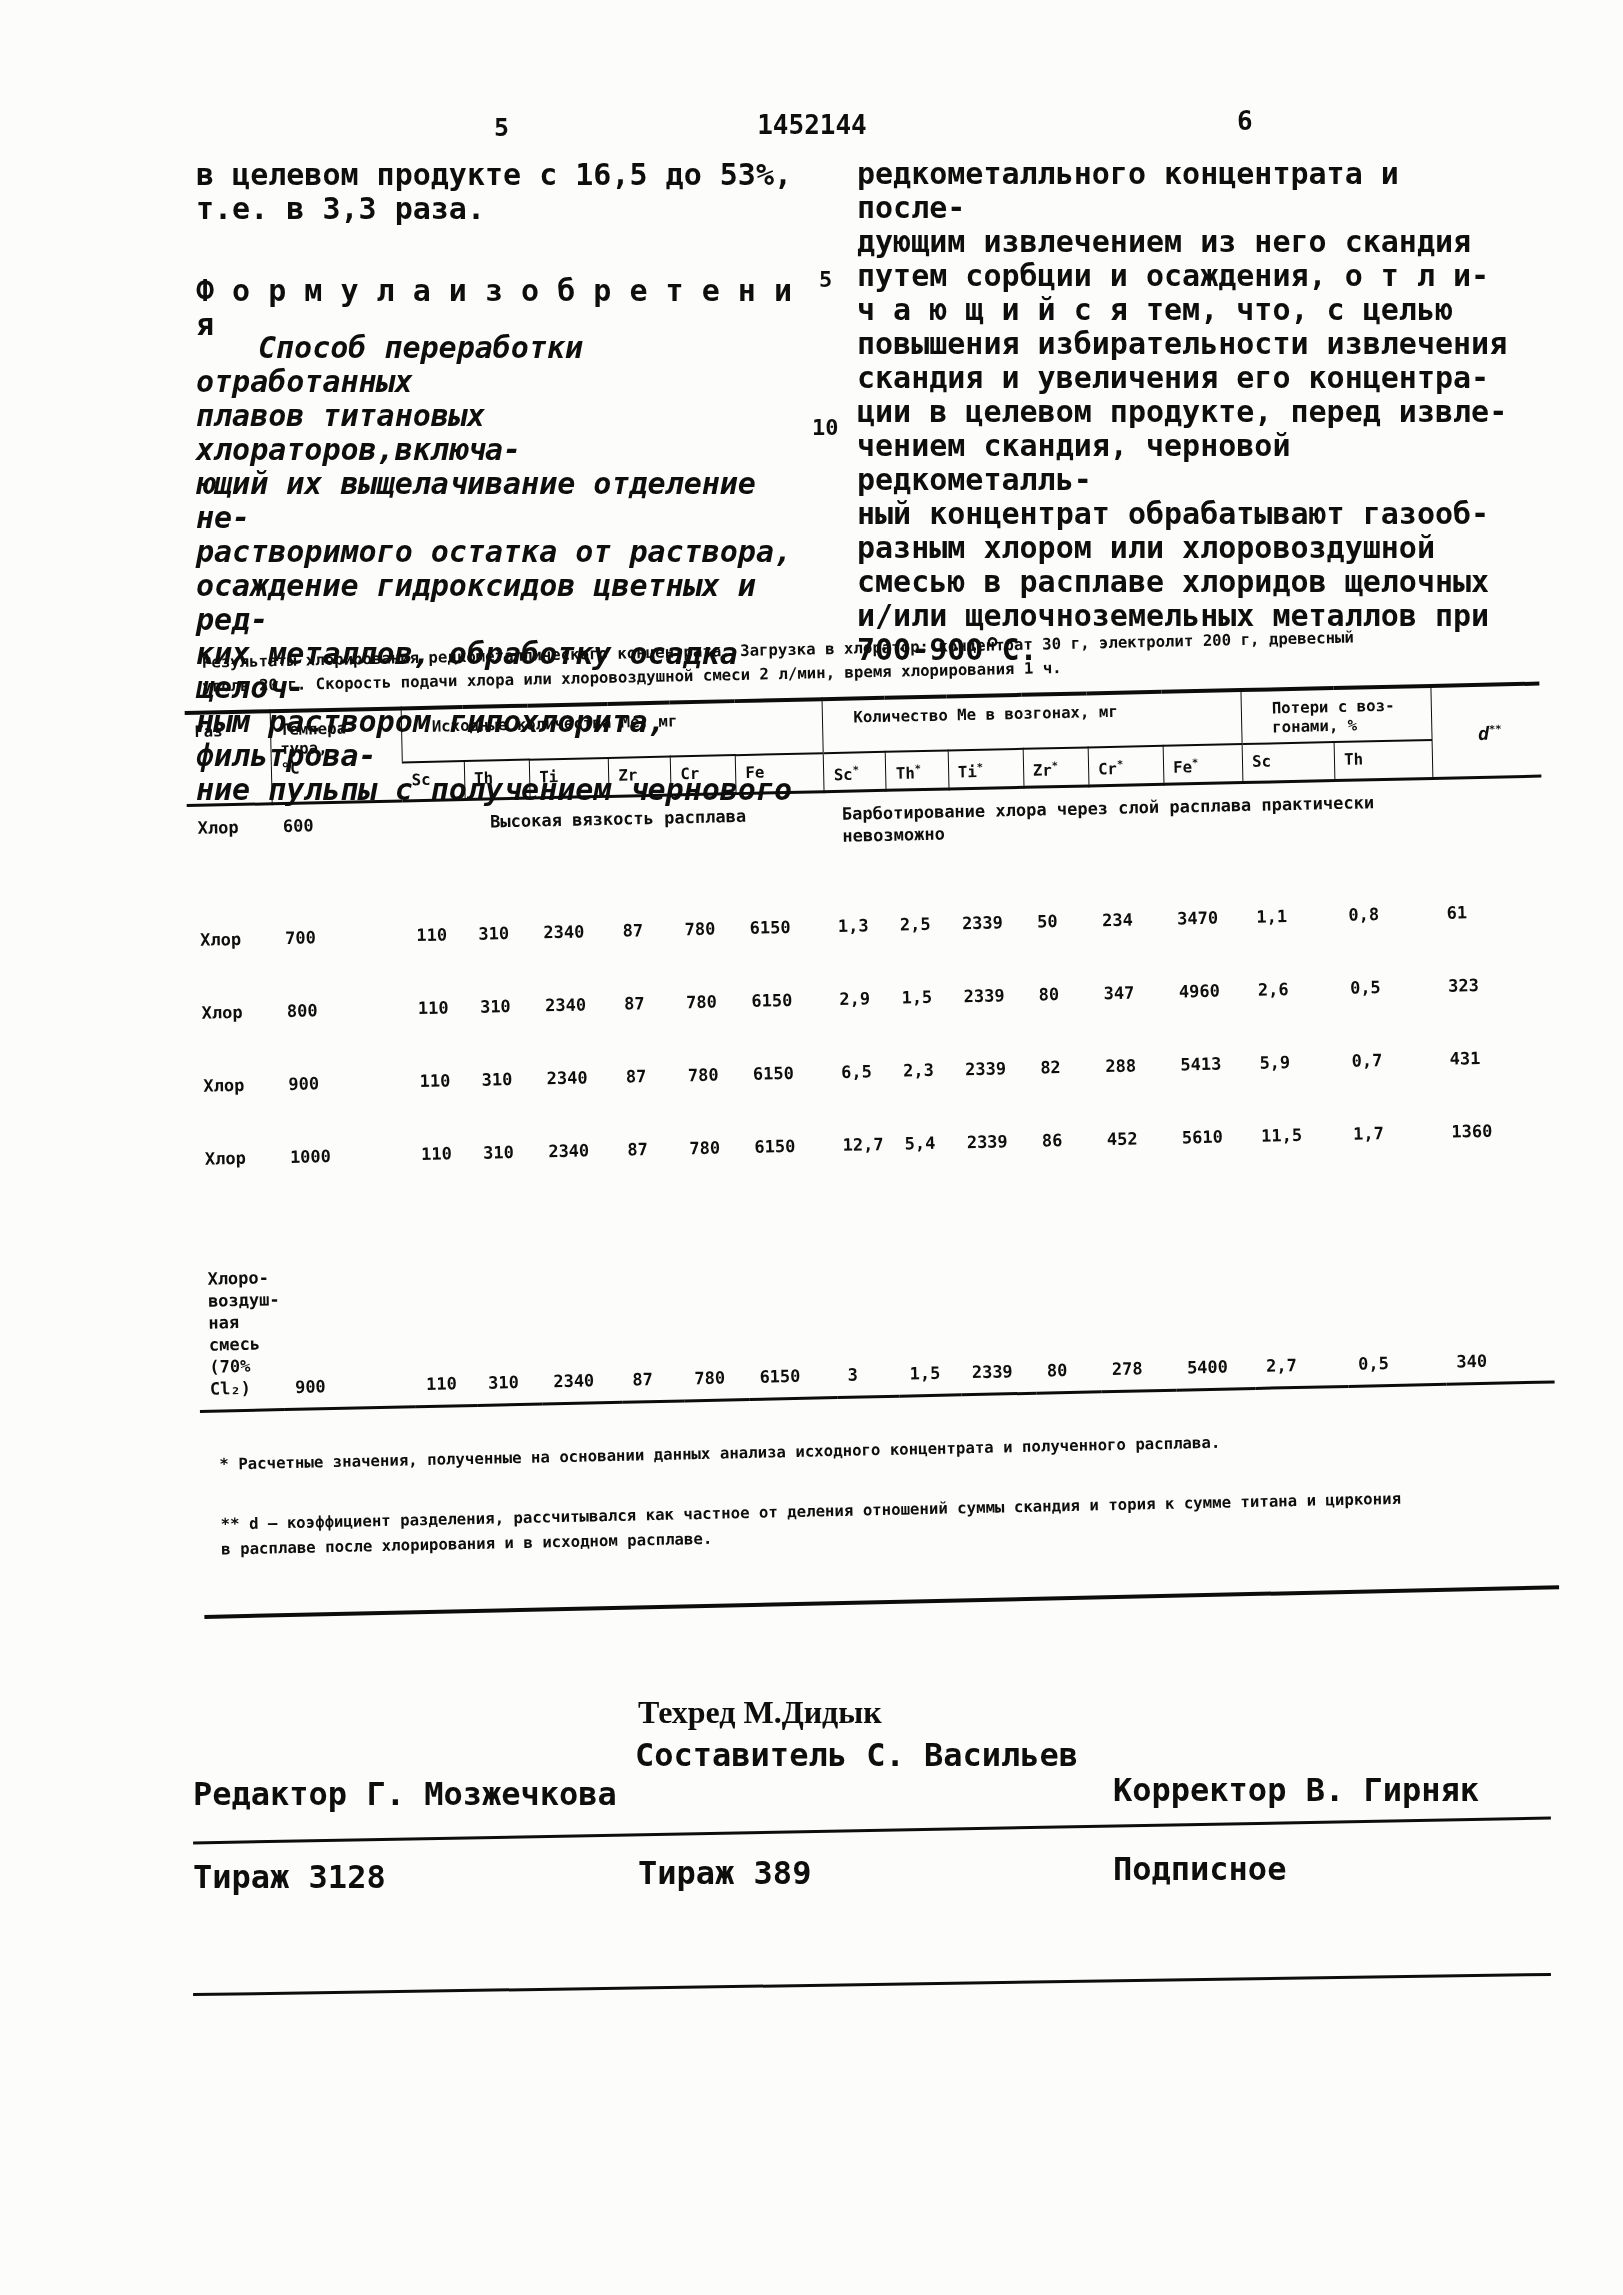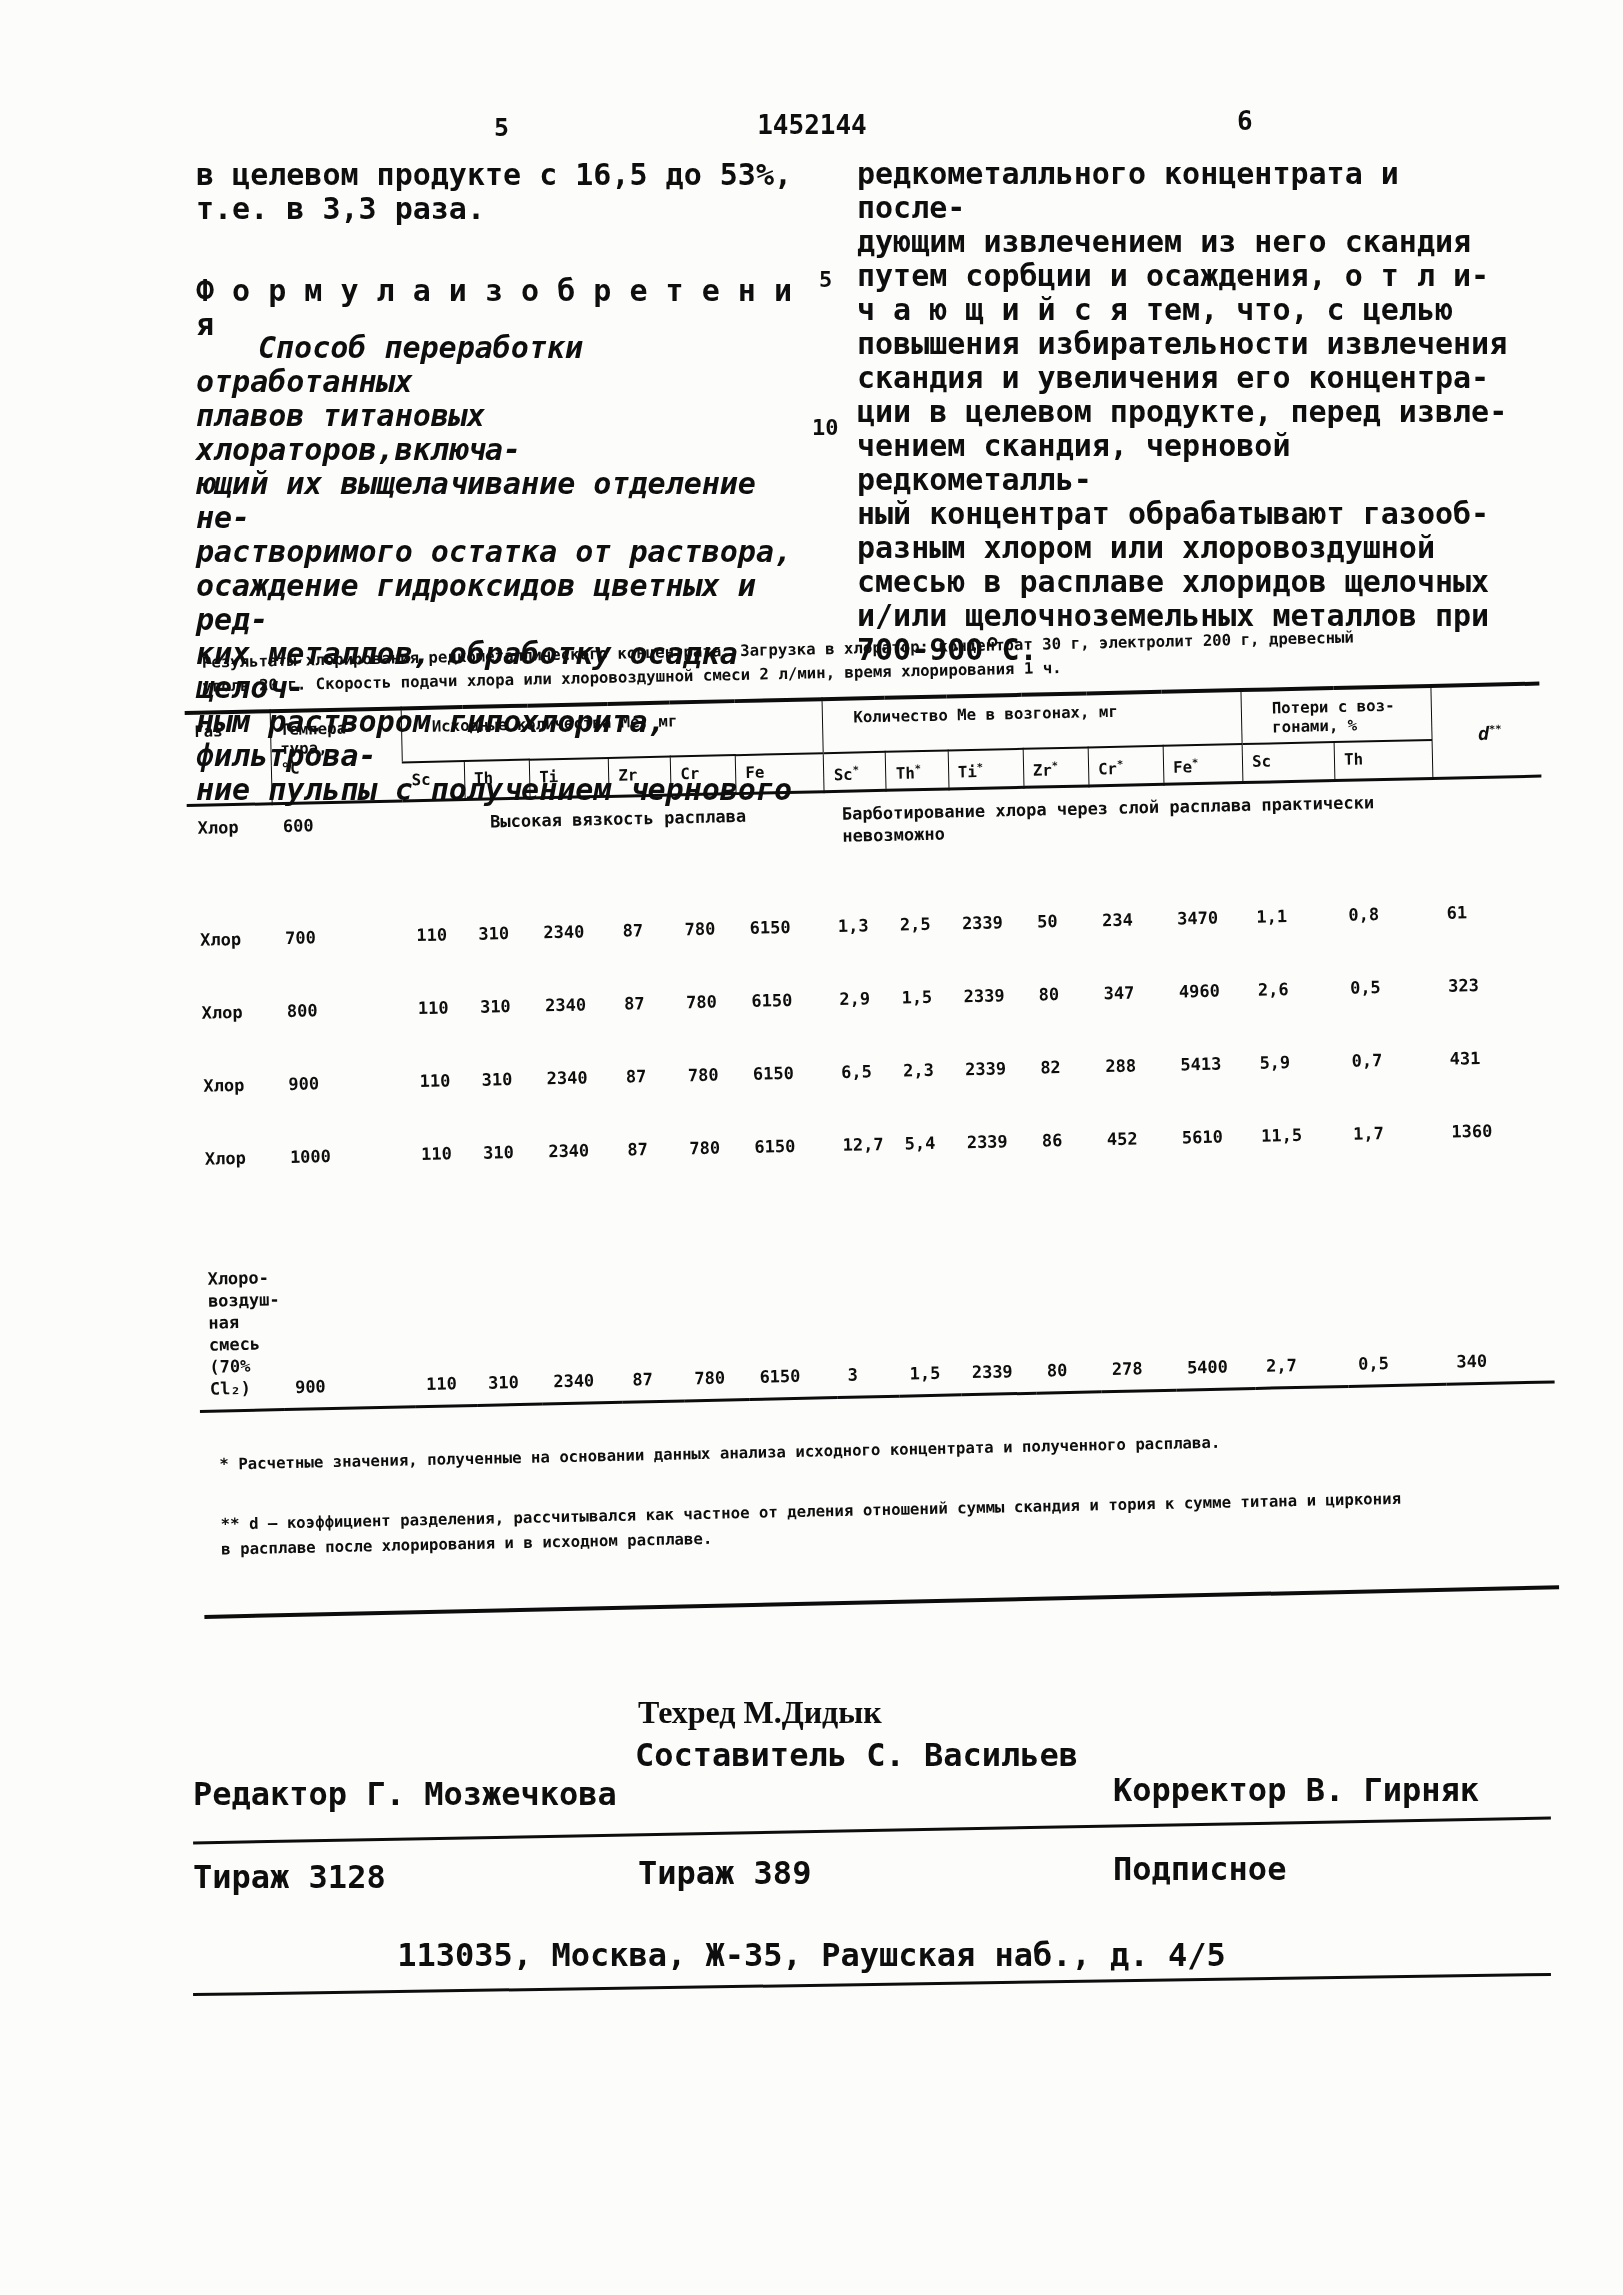--- a/index.html
+++ b/index.html
@@ -262,18 +262,17 @@
   <span class="abs foot" style="left:193px; top:1775px;">Редактор Г. Мозжечкова</span>
   <span class="abs foot" style="left:638px; top:1694px;font-family:Liberation Serif, serif;">Техред М.Дидык</span>
   <span class="abs foot" style="left:1113px; top:1771px;">Корректор  В. Гирняк</span>
 
   <div class="rule" style="top:1829px; transform:rotate(-1.05deg);"></div>
 
   <span class="abs foot" style="left:193px; top:1858px;">Тираж 3128</span>
   <span class="abs foot" style="left:638px; top:1854px;">Тираж 389</span>
   <span class="abs foot" style="left:1113px; top:1850px;">Подписное</span>
 
-  <span class="abs foot center" style="left:39px; top:1936px; width:1545px;">113035, Москва, Ж-35, Раушская наб., д. 4/5</span>
 
   <div class="rule" style="top:1983px; transform:rotate(-0.85deg);"></div>
 
 </div>
 
 
 </body></html>

